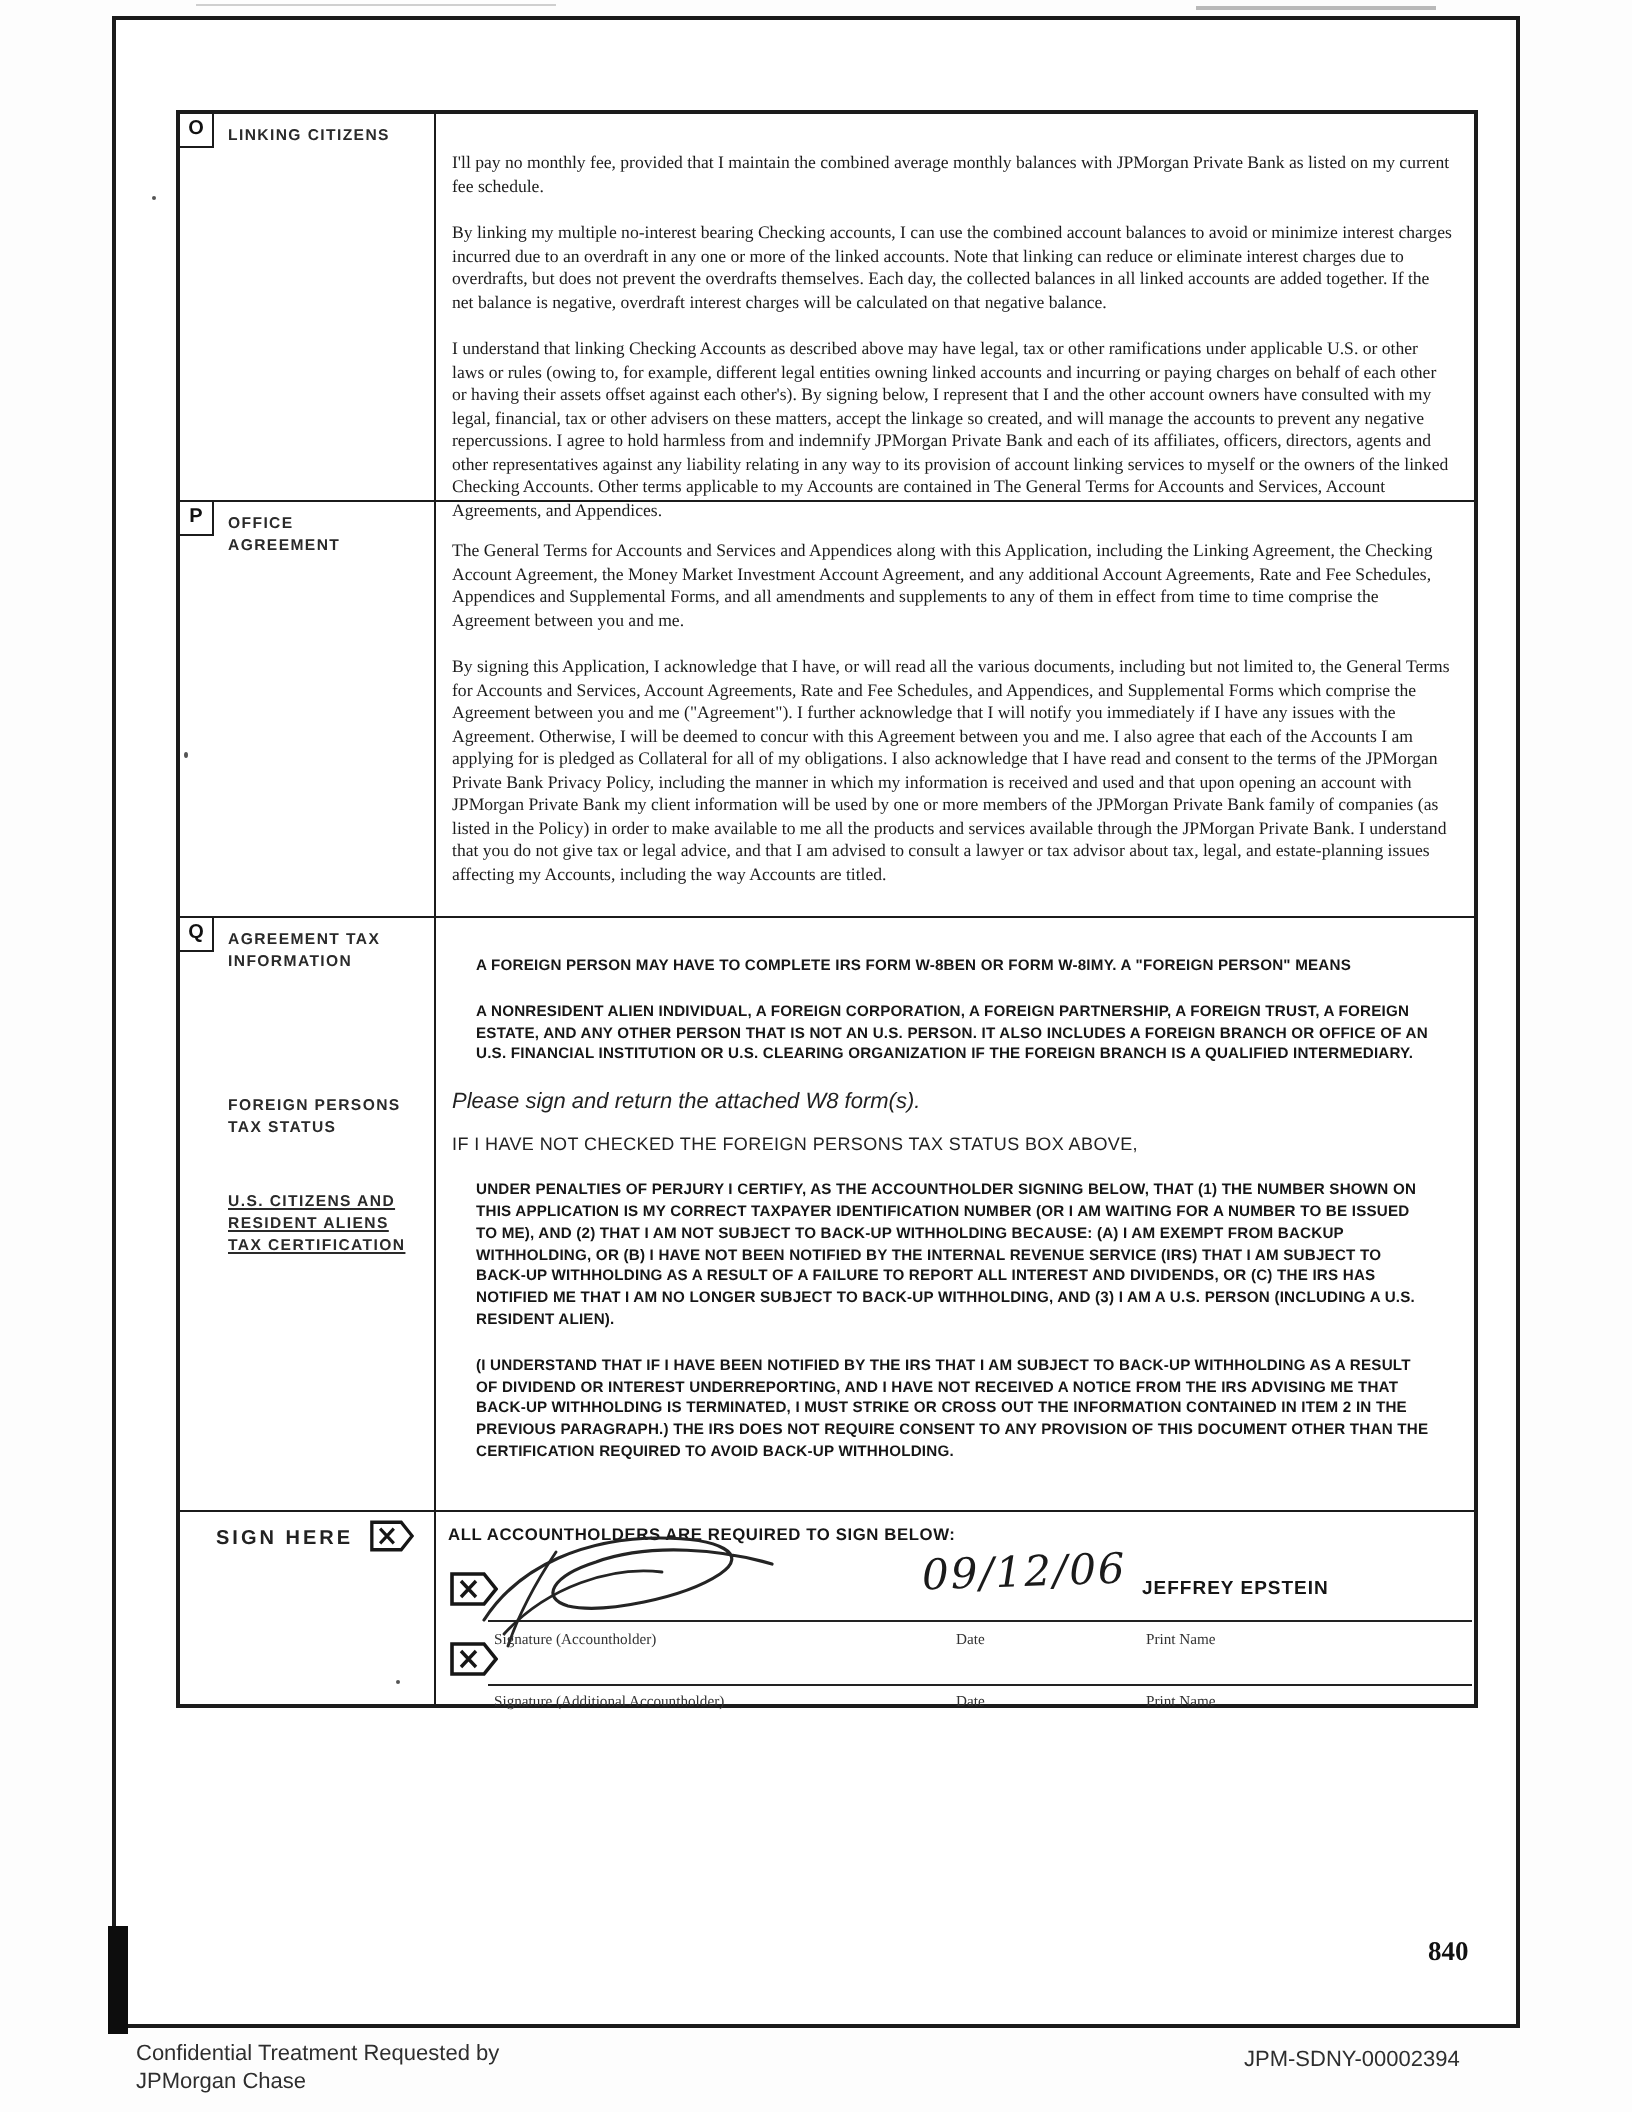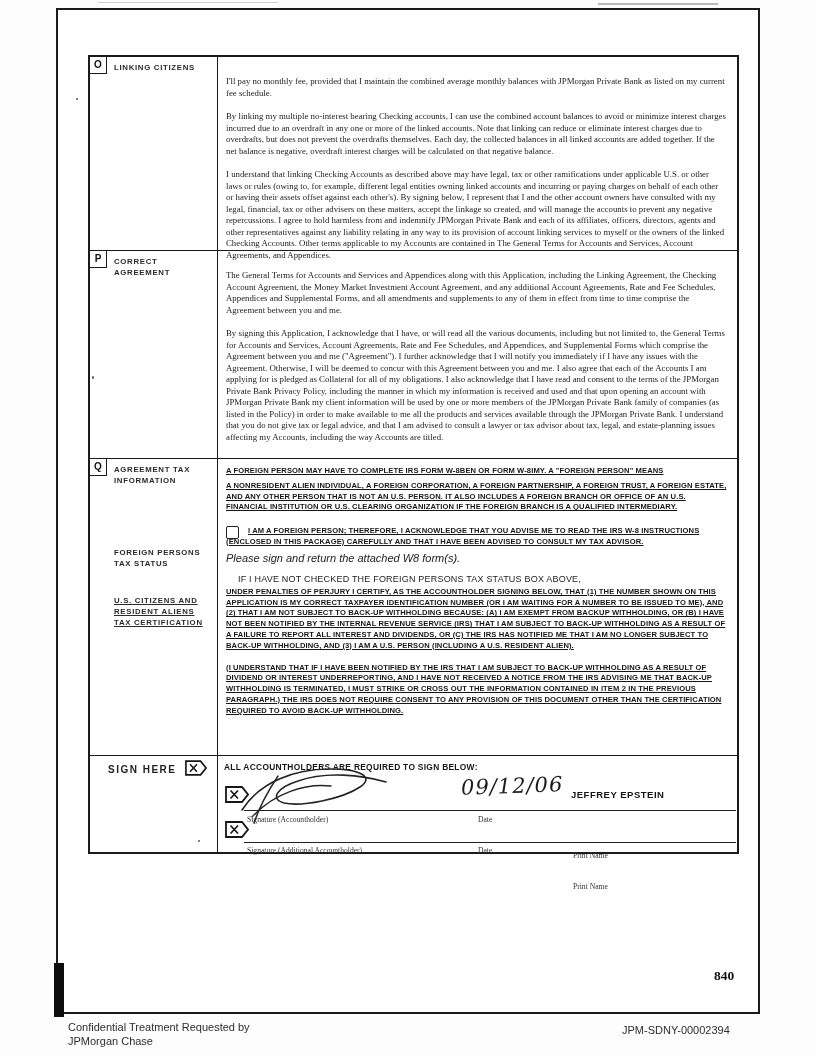--- a/index.html
+++ b/index.html
@@ -46,34 +46,34 @@
   .sub-label{
     position:absolute;left:24px;
     font:bold 7.8px/11px "Liberation Sans",sans-serif;
     letter-spacing:.7px;color:#2a2a2a;
   }
   .serif-body p{
     margin:12px 0 6px 0;
     font:8.8px/11.5px "Liberation Serif",serif;color:#1c1c1c;
     text-align:left;
   }
-  .caps{font:bold 7.6px/10.8px "Liberation Sans",sans-serif;color:#161616;margin:0;letter-spacing:.1px;text-decoration:underline;}
+  .caps{font:bold 7.6px/10.8px "Liberation Sans",sans-serif;color:#161616;margin:12px;letter-spacing:.1px;}
   .caps-intro1{margin-bottom:4px;}
   .checkbox-block{position:relative;margin-top:13px;}
   .checkbox-block .caps{text-indent:22px;}
   .checkbox{
     position:absolute;left:0;top:0;width:11px;height:11px;
     border:1.6px solid #222;background:#fff;border-radius:2px;
   }
   .hand-note{
     margin:4px 0 0 0;
     font:italic 11px/13px "Liberation Sans",sans-serif;color:#222;
   }
   .cert-intro{
-    margin:9px 0 2px 12px;
+    margin:9px 0 2px 0;
     font:9px/11px "Liberation Sans",sans-serif;color:#222;letter-spacing:.2px;
   }
   .cert-p2{margin-top:11px;}
 
   
   .sign-label-text{
     position:absolute;left:18px;top:8px;
     font:bold 10px "Liberation Sans",sans-serif;letter-spacing:1.5px;color:#222;
   }
   .sign-label-icon{position:absolute;left:95px;top:4px;}
@@ -85,21 +85,21 @@
   .sig-icon-1{position:absolute;left:7px;top:30px;}
   .sig-icon-2{position:absolute;left:7px;top:65px;}
   .sig-line{position:absolute;left:26px;width:492px;border-bottom:1.4px solid #222;}
   .sig-line-1{top:54px;}
   .sig-line-2{top:86px;}
   .sig-sub{position:absolute;font:7.6px "Liberation Serif",serif;color:#333;}
   .sub-row-1{top:59px;}
   .sub-row-2{top:90px;}
   .sub-sig{left:29px;}
   .sub-date{left:260px;}
-  .sub-print{left:355px;margin-top:36px;}
+  .sub-print{left:355px;}
   .hand-date{
     position:absolute;left:243px;top:18px;
     font:italic 21px "DejaVu Serif",serif;color:#1a1a1a;transform:rotate(-2deg);
     letter-spacing:1px;
   }
   .print-name{
     position:absolute;left:353px;top:33px;
     font:bold 9.5px "Liberation Sans",sans-serif;letter-spacing:.5px;color:#161616;
   }
   .signature-scribble{position:absolute;left:14px;top:8px;}
@@ -144,21 +144,21 @@
           <p>I'll pay no monthly fee, provided that I maintain the combined average monthly balances with JPMorgan Private Bank as listed on my current fee schedule.</p>
           <p>By linking my multiple no-interest bearing Checking accounts, I can use the combined account balances to avoid or minimize interest charges incurred due to an overdraft in any one or more of the linked accounts.  Note that linking can reduce or eliminate interest charges due to overdrafts, but does not prevent the overdrafts themselves.  Each day, the collected balances in all linked accounts are added together.  If the net balance is negative, overdraft interest charges will be calculated on that negative balance.</p>
           <p>I understand that linking Checking Accounts as described above may have legal, tax or other ramifications under applicable U.S. or other laws or rules (owing to, for example, different legal entities owning linked accounts and incurring or paying charges on behalf of each other or having their assets offset against each other's).  By signing below, I represent that I and the other account owners have consulted with my legal, financial, tax or other advisers on these matters, accept the linkage so created, and will manage the accounts to prevent any negative repercussions.  I agree to hold harmless from and indemnify JPMorgan Private Bank and each of its affiliates, officers, directors, agents and other representatives against any liability relating in any way to its provision of account linking services to myself or the owners of the linked Checking Accounts.  Other terms applicable to my Accounts are contained in The General Terms for Accounts and Services, Account Agreements, and Appendices.</p>
         </div>
       </section>
 
       <section class="row row-p">
         <div class="cell-label">
           <div class="letter-box">P</div>
           <div class="label-text">
-            <div>CORRECT</div>
+            <div>OFFICE</div>
             <div>AGREEMENT</div>
           </div>
         </div>
         <div class="cell-content serif-body">
           <p>The General Terms for Accounts and Services and Appendices along with this Application, including the Linking Agreement, the Checking Account Agreement, the Money Market Investment Account Agreement, and any additional Account Agreements, Rate and Fee Schedules, Appendices and Supplemental Forms, and all amendments and supplements to any of them in effect from time to time comprise the Agreement between you and me.</p>
           <p>By signing this Application, I acknowledge that I have, or will read all the various documents, including but not limited to, the General Terms for Accounts and Services, Account Agreements, Rate and Fee Schedules, and Appendices, and Supplemental Forms which comprise the Agreement between you and me ("Agreement").  I further acknowledge that I will notify you immediately if I have any issues with the Agreement.  Otherwise, I will be deemed to concur with this Agreement between you and me.  I also agree that each of the Accounts I am applying for is pledged as Collateral for all of my obligations.  I also acknowledge that I have read and consent to the terms of the JPMorgan Private Bank Privacy Policy, including the manner in which my information is received and used and that upon opening an account with JPMorgan Private Bank my client information will be used by one or more members of the JPMorgan Private Bank family of companies (as listed in the Policy) in order to make available to me all the products and services available through the JPMorgan Private Bank.  I understand that you do not give tax or legal advice, and that I am advised to consult a lawyer or tax advisor about tax, legal, and estate-planning issues affecting my Accounts, including the way Accounts are titled.</p>
         </div>
       </section>
 
       <section class="row row-q">
@@ -174,24 +174,20 @@
           </div>
           <div class="sub-label" style="top:136px;text-decoration:underline;">
             <div>U.S. CITIZENS AND</div>
             <div>RESIDENT ALIENS</div>
             <div>TAX CERTIFICATION</div>
           </div>
         </div>
         <div class="cell-content">
           <p class="caps caps-intro1">A FOREIGN PERSON MAY HAVE TO COMPLETE IRS FORM W-8BEN OR FORM W-8IMY.  A "FOREIGN PERSON" MEANS</p>
           <p class="caps">A NONRESIDENT ALIEN INDIVIDUAL, A FOREIGN CORPORATION, A FOREIGN PARTNERSHIP, A FOREIGN TRUST, A FOREIGN ESTATE, AND ANY OTHER PERSON THAT IS NOT AN U.S. PERSON.  IT ALSO INCLUDES A FOREIGN BRANCH OR OFFICE OF AN U.S. FINANCIAL INSTITUTION OR U.S. CLEARING ORGANIZATION IF THE FOREIGN BRANCH IS A QUALIFIED INTERMEDIARY.</p>
-          <div class="checkbox-block">
-            <span class="checkbox"></span>
-            <p class="caps">I AM A FOREIGN PERSON; THEREFORE, I ACKNOWLEDGE THAT YOU ADVISE ME TO READ THE IRS W-8 INSTRUCTIONS (ENCLOSED IN THIS PACKAGE) CAREFULLY AND THAT I HAVE BEEN ADVISED TO CONSULT MY TAX ADVISOR.</p>
-          </div>
           <p class="hand-note">Please sign and return the attached W8 form(s).</p>
           <p class="cert-intro">IF I HAVE NOT CHECKED THE FOREIGN PERSONS TAX STATUS BOX ABOVE,</p>
           <p class="caps">UNDER PENALTIES OF PERJURY I CERTIFY, AS THE ACCOUNTHOLDER SIGNING BELOW, THAT (1) THE NUMBER SHOWN ON THIS APPLICATION IS MY CORRECT TAXPAYER IDENTIFICATION NUMBER (OR I AM WAITING FOR A NUMBER TO BE ISSUED TO ME), AND (2) THAT I AM NOT SUBJECT TO BACK-UP WITHHOLDING BECAUSE: (A) I AM EXEMPT FROM BACKUP WITHHOLDING, OR (B) I HAVE NOT BEEN NOTIFIED BY THE INTERNAL REVENUE SERVICE (IRS) THAT I AM SUBJECT TO BACK-UP WITHHOLDING AS A RESULT OF A FAILURE TO REPORT ALL INTEREST AND DIVIDENDS, OR (C) THE IRS HAS NOTIFIED ME THAT I AM NO LONGER SUBJECT TO BACK-UP WITHHOLDING, AND (3) I AM A U.S. PERSON (INCLUDING A U.S. RESIDENT ALIEN).</p>
           <p class="caps cert-p2">(I UNDERSTAND THAT IF I HAVE BEEN NOTIFIED BY THE IRS THAT I AM SUBJECT TO BACK-UP WITHHOLDING AS A RESULT OF DIVIDEND OR INTEREST UNDERREPORTING, AND I HAVE NOT RECEIVED A NOTICE FROM THE IRS ADVISING ME THAT BACK-UP WITHHOLDING IS TERMINATED, I MUST STRIKE OR CROSS OUT THE INFORMATION CONTAINED IN ITEM 2 IN THE PREVIOUS PARAGRAPH.)  THE IRS DOES NOT REQUIRE CONSENT TO ANY PROVISION OF THIS DOCUMENT OTHER THAN THE CERTIFICATION REQUIRED TO AVOID BACK-UP WITHHOLDING.</p>
         </div>
       </section>
 
       <section class="row row-sign">
         <div class="cell-label">
           <span class="sign-label-text">SIGN HERE</span>

